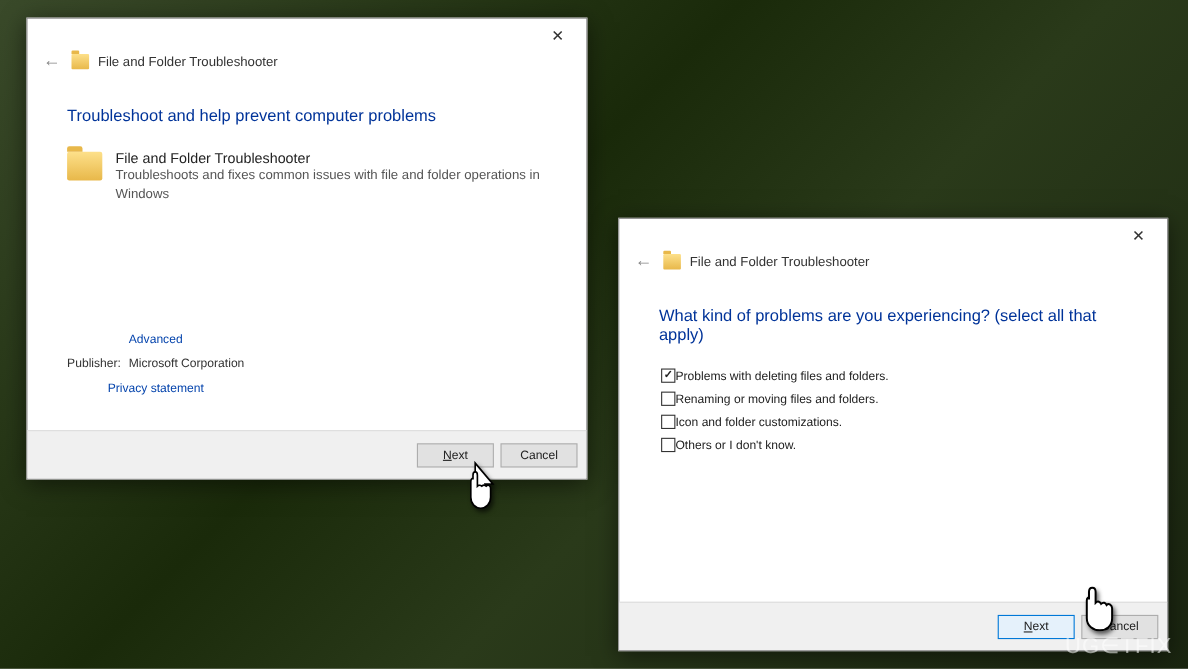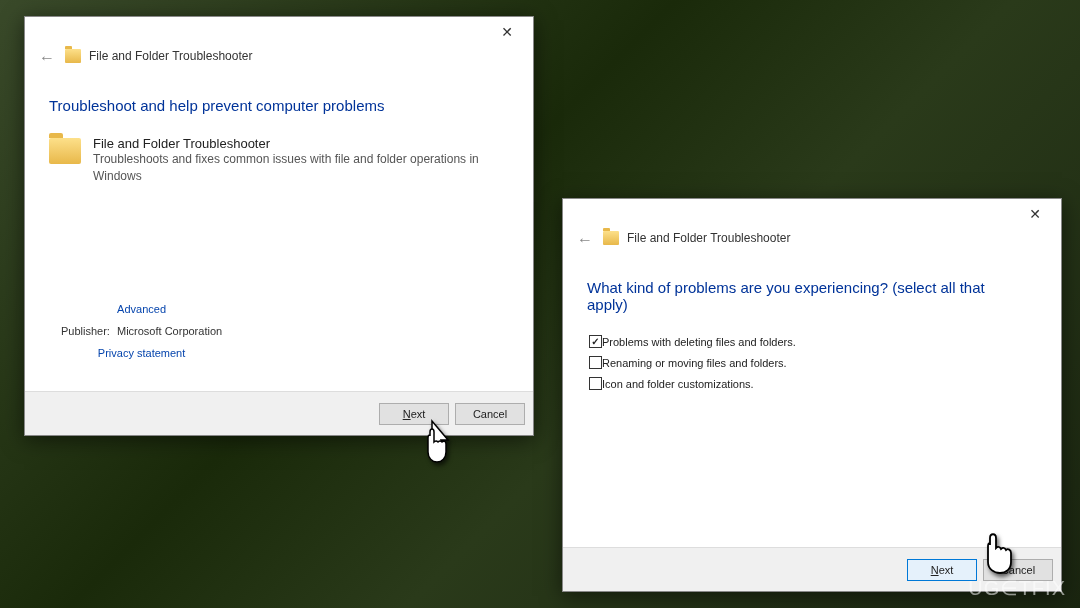--- a/index.html
+++ b/index.html
@@ -52,21 +52,21 @@
       background: linear-gradient(#fde08a,#e8b84a);
       border-radius: 1px;
       position: relative;
     }
     .folder-icon-sm::before{
       content:""; position:absolute; top:-3px; left:0;
       width:7px; height:3px; background:#e8b84a; border-radius:1px 1px 0 0;
     }
     .header-title { font-size: 12px; color: #333; }
 
-    .content { padding: 22px 36px 0 24px; }
+    .content { padding: 22px 36px 0 36px; }
     .blue-heading {
       color: #003399;
       font-size: 15px;
       font-weight: 400;
       margin-bottom: 22px;
     }
     .tshoot-row { display: flex; gap: 12px; align-items: flex-start; }
     .folder-icon-lg {
       width: 32px; height: 26px;
       background: linear-gradient(#fde08a,#e8b84a);
@@ -202,20 +202,24 @@
         <span>Problems with deleting files and folders.</span>
       </div>
       <div class="check-item">
         <div class="checkbox"></div>
         <span>Renaming or moving files and folders.</span>
       </div>
       <div class="check-item">
         <div class="checkbox"></div>
         <span>Icon and folder customizations.</span>
       </div>
+      <div class="check-item">
+        <div class="checkbox"></div>
+        <span>Others or I don't know.</span>
+      </div>
     </div>
   </div>
   <div class="button-bar">
     <div class="btn primary">
         <span><span class="u">N</span><span>ext</span></span>
       </div>
     <div class="btn">Cancel</div>
   </div>
 </div>
 

